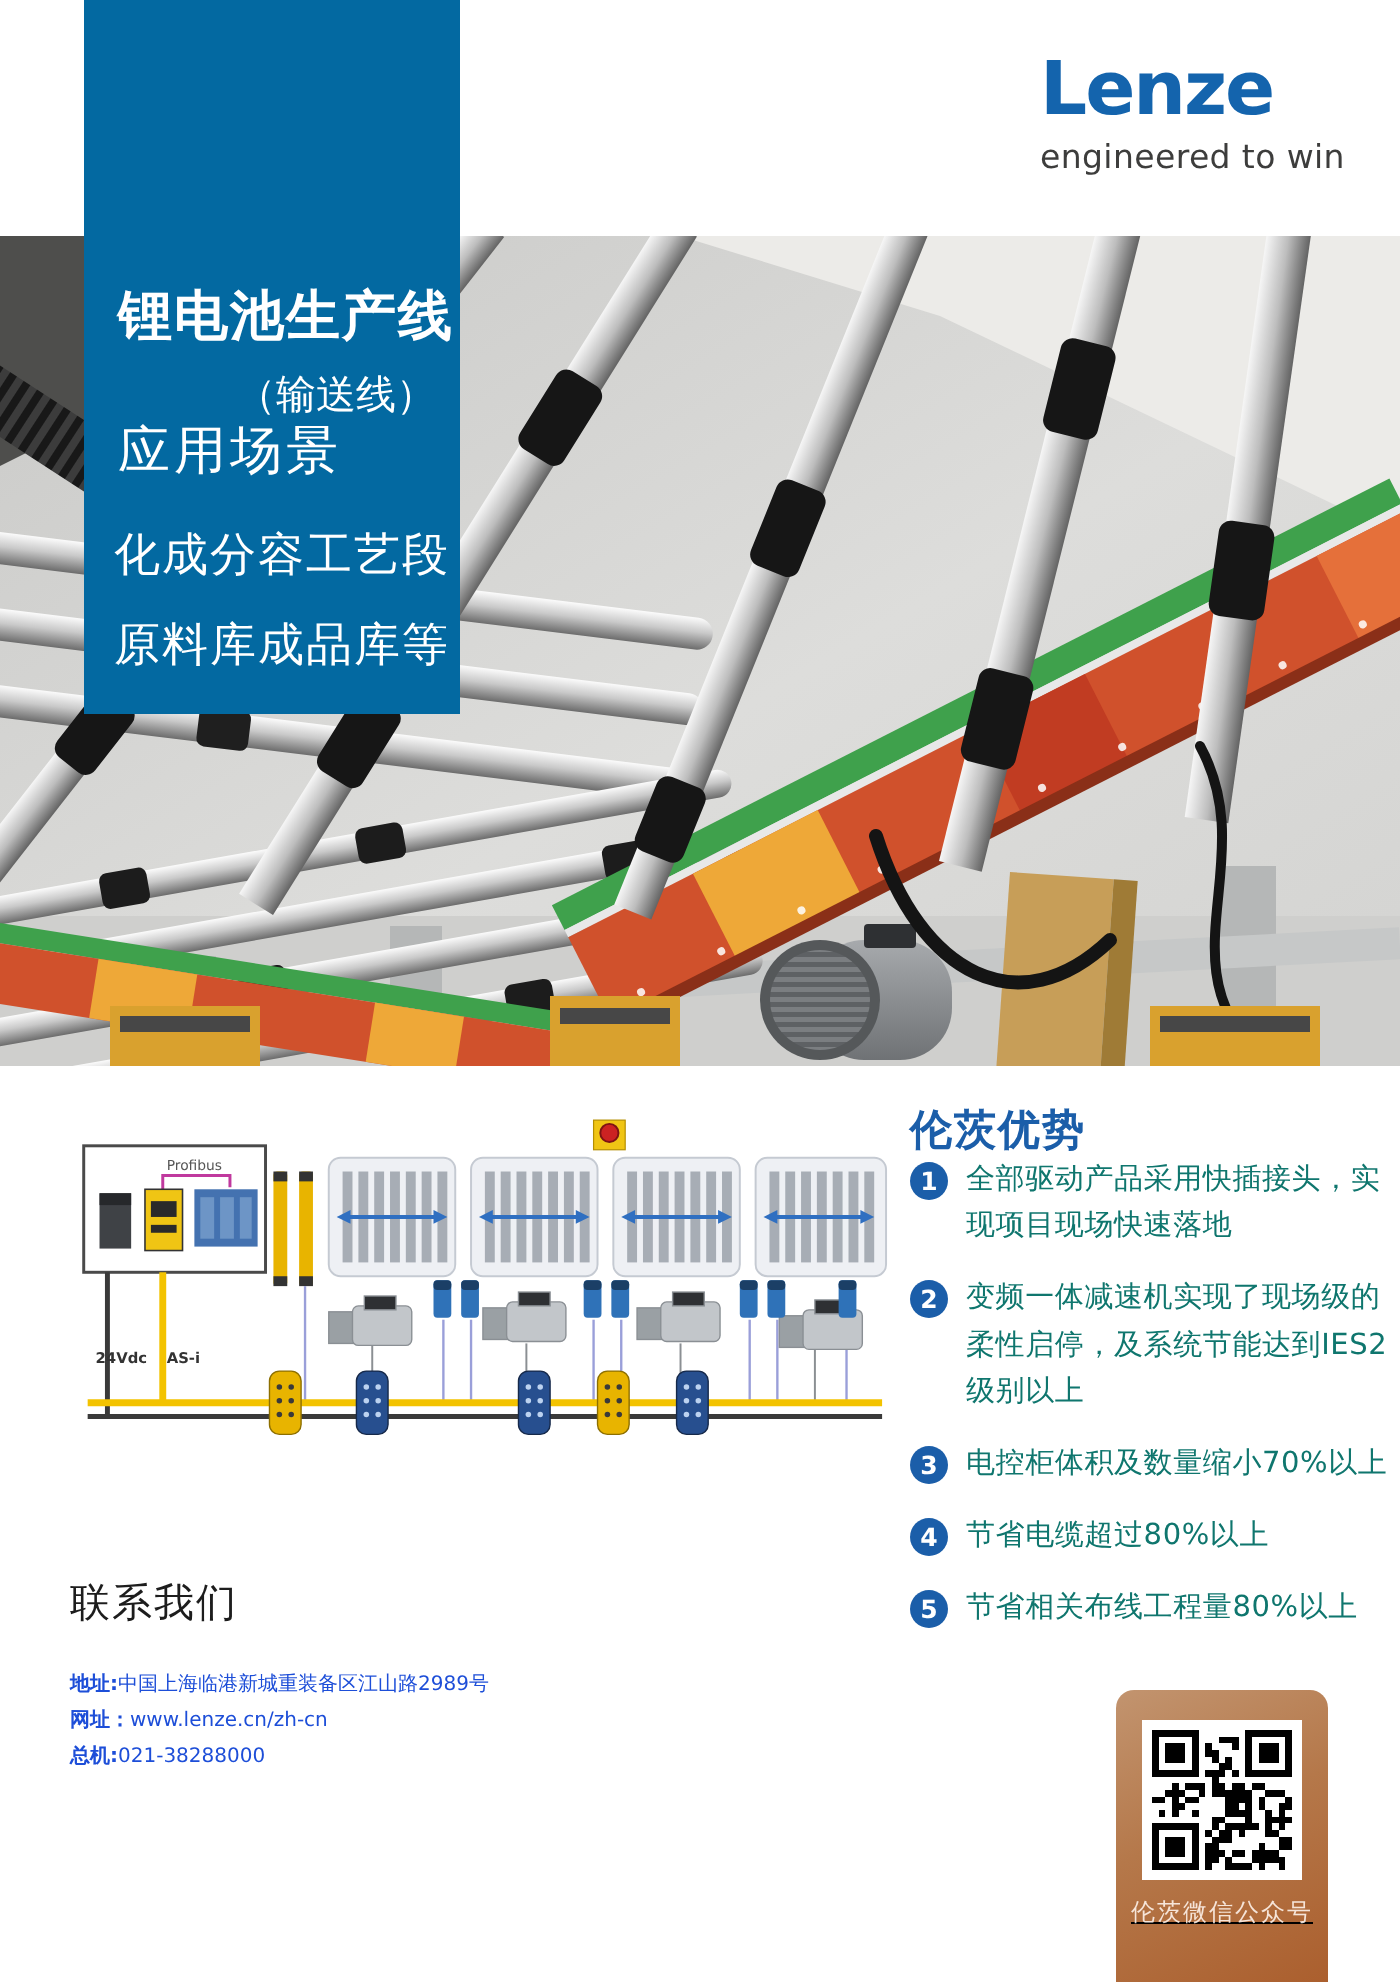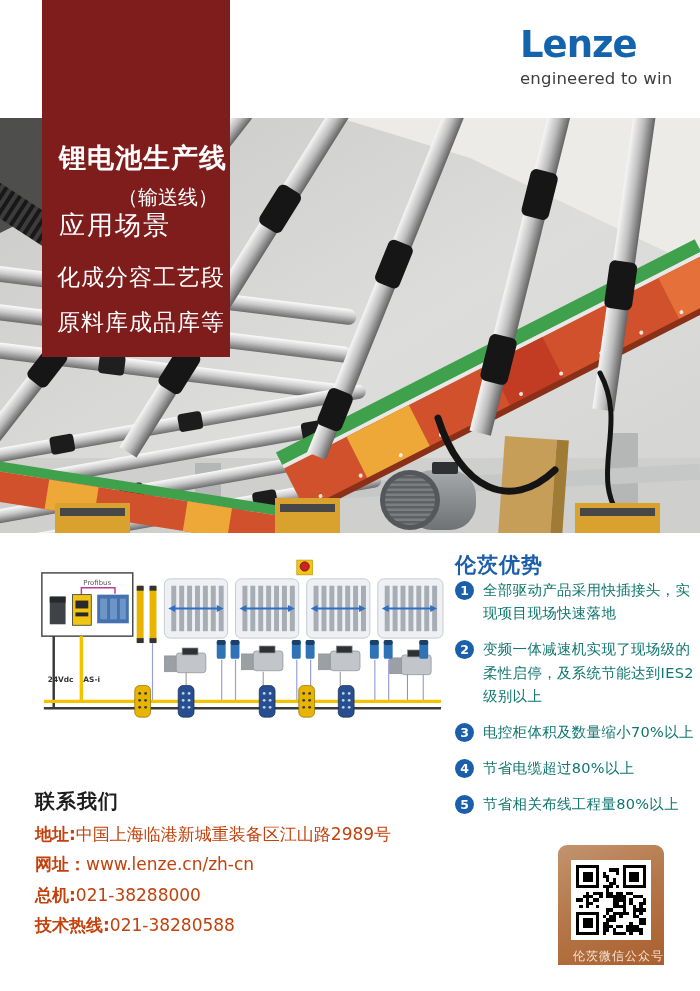--- a/index.html
+++ b/index.html
@@ -9,21 +9,21 @@
     background:#ffffff; overflow:hidden;
     font-family:"DejaVu Sans","Liberation Sans",sans-serif;
   }
   
   .logo-block { position:absolute; top:26px; left:520px; width:158px; }
   .logo-word { font-size:37px; font-weight:bold; letter-spacing:-1px; color:#1464ad; line-height:1; }
   .logo-tag  { font-size:16.5px; color:#3d3d3c; margin-top:6px; letter-spacing:.2px; }
   
   .banner {
     position:absolute; left:42px; top:0; width:188px; height:357px;
-    background:#7f1d1d; color:#fff; z-index:5;
+    background:#0369a1; color:#fff; z-index:5;
   }
   .banner .t1 { position:absolute; left:17px; top:140px; font-size:27px; font-weight:bold; letter-spacing:1px; white-space:nowrap; }
   .banner .t2 { position:absolute; right:12px; top:184px; font-size:20px; }
   .banner .t3 { position:absolute; left:17px; top:208px; font-size:26px; letter-spacing:2px; }
   .banner .t4 { position:absolute; left:15px; top:262px; font-size:23px; letter-spacing:1px; white-space:nowrap; }
   .banner .t5 { position:absolute; left:15px; top:307px; font-size:23px; letter-spacing:1px; white-space:nowrap; }
   
   .photo { position:absolute; left:0; top:118px; width:700px; height:415px; overflow:hidden; background:#d9d9d7; }
   
   .diagram { position:absolute; left:30px; top:552px; width:415px; height:192px; }
@@ -32,28 +32,28 @@
   .adv h2 { font-size:21px; font-weight:bold; color:#1b5ea9; margin-bottom:0; letter-spacing:1px; }
   .adv-item { display:flex; align-items:flex-start; margin-bottom:13px; }
   .adv-num {
     flex:0 0 19px; height:19px; border-radius:50%; background:#1b5ea9;
     color:#fff; font-size:12.5px; font-weight:bold; line-height:19px; text-align:center;
     margin-top:2px; margin-right:9px;
   }
   .adv-text { font-size:14.5px; color:#0f766e; line-height:1.6; letter-spacing:.3px; }
   
   .contact { position:absolute; left:35px; top:788px; width:430px; }
-  .contact h2 { font-size:20px; font-weight:bold; color:#1d1d1d; margin-bottom:4px; letter-spacing:1px; }
-  .contact-line { font-size:17px; color:#c2410c; line-height:1.78; }
+  .contact h2 { font-size:20px; font-weight:normal; color:#1d1d1d; margin-bottom:19px; letter-spacing:1px; }
+  .contact-line { font-size:10px; color:#1d4ed8; line-height:1.78; }
   .contact-line .lbl { font-weight:bold; }
   
   .qr-panel {
-    position:absolute; left:558px; top:845px; width:106px; height:120px;
+    position:absolute; left:558px; top:845px; width:106px; height:146px;
     background:linear-gradient(155deg,#c2946f 0%,#b5784a 45%,#ab5f2e 100%);
-    border-radius:9px 9px 0 0; text-align:right;
+    border-radius:9px 9px 0 0; text-align:center;text-decoration:underline;
   }
   .qr-box { width:80px; height:80px; background:#fff; margin:15px auto 0 auto; padding:5px; }
   .qr-caption { margin-top:8px; font-size:12px; color:rgba(255,245,238,.88); letter-spacing:1px; }
 </style>
 </head>
 <body>
 
 <div class="page">
 
   <div class="logo-block">
@@ -470,21 +470,20 @@
       <span class="adv-num">5</span>
       <span class="adv-text">节省相关布线工程量80%以上</span>
     </div>
   </div>
 
   <div class="contact">
     <h2>联系我们</h2>
     <div class="contact-line"><span class="lbl">地址:</span><span>中国上海临港新城重装备区江山路2989号</span></div>
     <div class="contact-line"><span class="lbl">网址：</span><span>www.lenze.cn/zh-cn</span></div>
     <div class="contact-line"><span class="lbl">总机:</span><span>021-38288000</span></div>
-    <div class="contact-line"><span class="lbl">技术热线:</span><span>021-38280588</span></div>
   </div>
 
   <div class="qr-panel">
     <div class="qr-box">
       <svg id="qr" width="70" height="70" viewBox="0 0 21 21" shape-rendering="crispEdges">
           <rect x="0" y="0" width="1" height="1" fill="#000"></rect>
           <rect x="1" y="0" width="1" height="1" fill="#000"></rect>
           <rect x="2" y="0" width="1" height="1" fill="#000"></rect>
           <rect x="3" y="0" width="1" height="1" fill="#000"></rect>
           <rect x="4" y="0" width="1" height="1" fill="#000"></rect>

